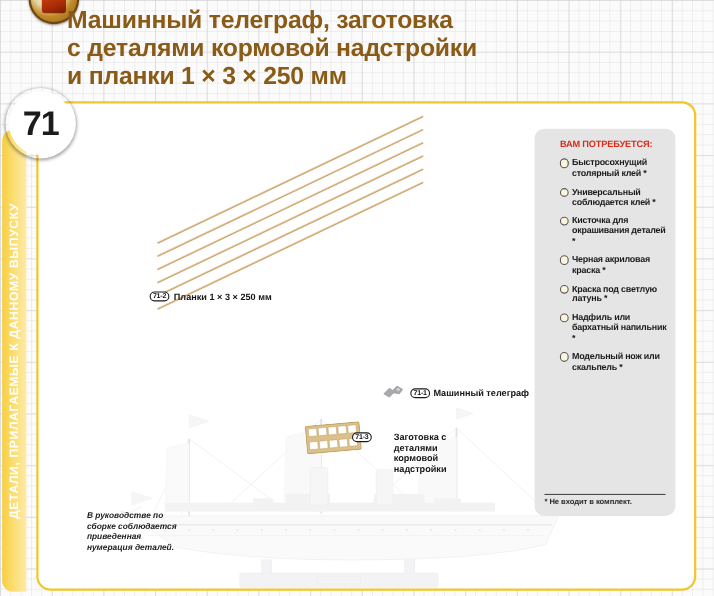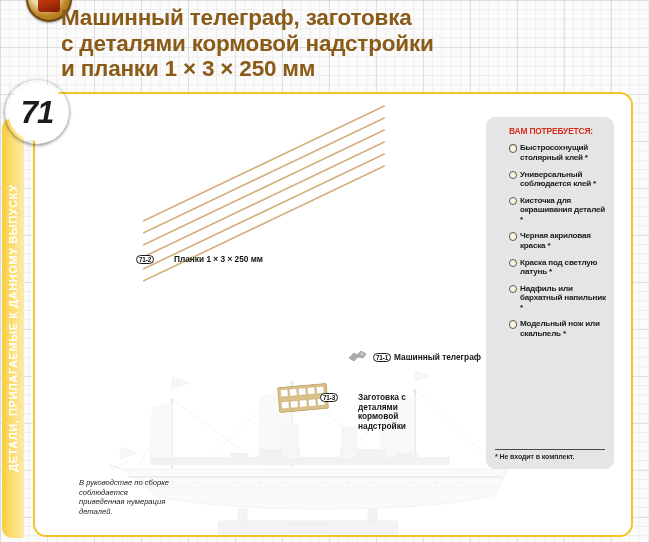--- a/index.html
+++ b/index.html
@@ -49,21 +49,20 @@
       linear-gradient(#fff,#fff),
       conic-gradient(from 200deg,#8a6012,#e8c86a,#fffbe8,#d8ad3c,#8a6012,#f0d versus,#c99a2c,#8a6012);
     background-origin:border-box;background-clip:padding-box,border-box;
     box-shadow:0 1px 3px rgba(0,0,0,.35);
     display:flex;align-items:center;justify-content:center;
     z-index:6;
   }
   #issue-num{
     font-size:31px;font-weight:bold;color:#1c1c1c;line-height:1;
     letter-spacing:-1px;
-    font-style:italic;
   }
 
   
   #side-tab{
     position:absolute;left:2px;top:118px;width:22px;height:420px;
     background:linear-gradient(to right,#f8cd3e 0%,#fbdd72 45%,#fdeaa8 100%);
     border-radius:10px 0 0 10px;
     overflow:hidden;
   }
   #side-tab-label{
@@ -112,22 +111,22 @@
   
   #strips{position:absolute;left:118px;top:122px;width:250px;height:135px;}
   .strip{
     position:absolute;height:2.4px;width:268px;left:-10px;
     background:linear-gradient(to bottom,#f0dcc0 0%,#d9b888 40%,#c9a371 70%,#e6cfae 100%);
     transform-origin:left center;transform:rotate(-25.5deg);
     border-radius:1px;
   }
 
   #label-strips{
-    position:absolute;left:101px;top:160px;
-    display:flex;align-items:flex-end;gap:20px;
+    position:absolute;left:101px;top:171px;
+    display:flex;align-items:flex-start;gap:4px;
     font-size:8.3px;font-weight:bold;color:#151515;white-space:nowrap;
   }
 
   #telegraph-part{
     position:absolute;left:312px;top:255px;width:22px;height:14px;
   }
   #label-telegraph{
     position:absolute;left:338px;top:258px;
     display:flex;align-items:center;gap:3px;
     font-size:8.3px;font-weight:bold;color:#151515;white-space:nowrap;
@@ -147,23 +146,22 @@
     display:inline-flex;align-items:center;justify-content:center;
     min-width:16px;height:9px;padding:0 2px;box-sizing:border-box;
     border:1px solid #1a1a1a;border-radius:5px;
     font-size:6.4px;font-weight:bold;color:#111;background:#fff;
     flex:none;letter-spacing:-.2px;
   }
 
   
   #assembly-note{
     position:absolute;left:44px;top:370px;width:92px;
-    font-size:7.6px;line-height:9.6px;font-style:italic;font-weight:normal;
+    font-size:7.6px;line-height:9.6px;font-style:italic;font-weight:bold;
     color:#1a1a1a;
-    margin-top:14px;
   }
 
   
   #ship-wrap{
     position:absolute;left:75px;top:275px;width:420px;height:168px;
     opacity:.30;
   }
 </style>
 </head>
 <body>

